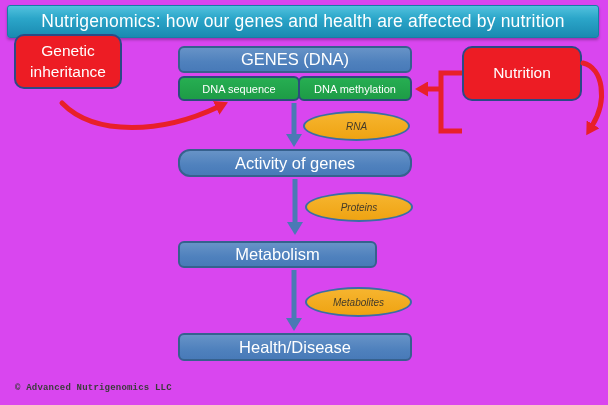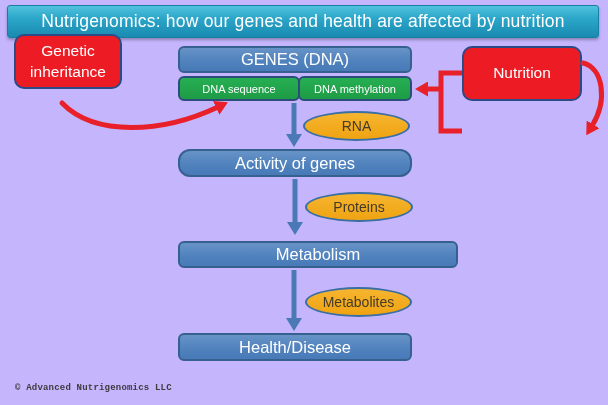--- a/index.html
+++ b/index.html
@@ -1,17 +1,17 @@
 <!DOCTYPE html>
 <html><head>
 <meta charset="utf-8">
 <style>
   html,body{margin:0;padding:0;background:#ffffff;}
   #stage{
-    position:relative;width:608px;height:405px;background:#c4b5fd;overflow:hidden;
+    position:relative;width:608px;height:405px;background:#d946ef;overflow:hidden;
     font-family:"Liberation Sans", sans-serif;
   }
   
   .title-bar{
     position:absolute;left:7px;top:5px;width:590px;height:31px;
     background:linear-gradient(to bottom,#52c2de 0%,#2ba6c9 40%,#1a8ab1 100%);
     border:1px solid #157fa5;border-radius:3px;
     box-shadow:0 2px 3px rgba(0,0,0,.28);
     display:flex;align-items:center;justify-content:center;
     color:#ffffff;font-size:17.5px;letter-spacing:.2px;
@@ -27,31 +27,31 @@
     background:linear-gradient(to bottom,#27ae52 0%,#1d9c46 100%);
     border:2px solid #2c4d7c;border-radius:6px;font-size:11px;
   }
   .red{
     background:#ed1c24;border:2.5px solid #2b4a86;border-radius:10px;
     font-size:15.5px;line-height:1.3;
   }
   .ellipse{
     background:linear-gradient(to bottom,#f6b52f 0%,#efa312 100%);
     border:2.5px solid #3a6ea5;border-radius:50%;
-    color:#433a2a;font-size:14px;
+    color:#433a2a;font-size:10px;font-style:italic;
   }
   
   #genetic      {left:14px;  top:34px;  width:108px; height:55px;}
   #genes        {left:178px; top:46px;  width:234px; height:27px;}
   #dnaseq       {left:178px; top:76px;  width:122px; height:25px;}
   #dnameth      {left:298px; top:76px;  width:114px; height:25px;}
   #nutrition    {left:462px; top:46px;  width:120px; height:55px;}
   #epigenetic   {left:462px; top:106px; width:120px; height:52px;}
   #activity     {left:178px; top:149px; width:234px; height:28px;border-radius:12px;}
-  #metabolism   {left:178px; top:241px; width:280px; height:27px;}
+  #metabolism   {left:178px; top:241px; width:199px; height:27px;}
   #health       {left:178px; top:333px; width:234px; height:28px;}
   #rna          {left:303px; top:111px; width:107px; height:30px;}
   #proteins     {left:305px; top:192px; width:108px; height:30px;}
   #metabolites  {left:305px; top:287px; width:107px; height:30px;}
   .copyright{
     position:absolute;left:15px;top:383px;font-size:9px;font-weight:600;
     color:#3c3c3c;letter-spacing:.2px;font-family:Liberation Mono, monospace;
   }
   #arrows{position:absolute;left:0;top:0;width:608px;height:405px;pointer-events:none;}
 </style>

